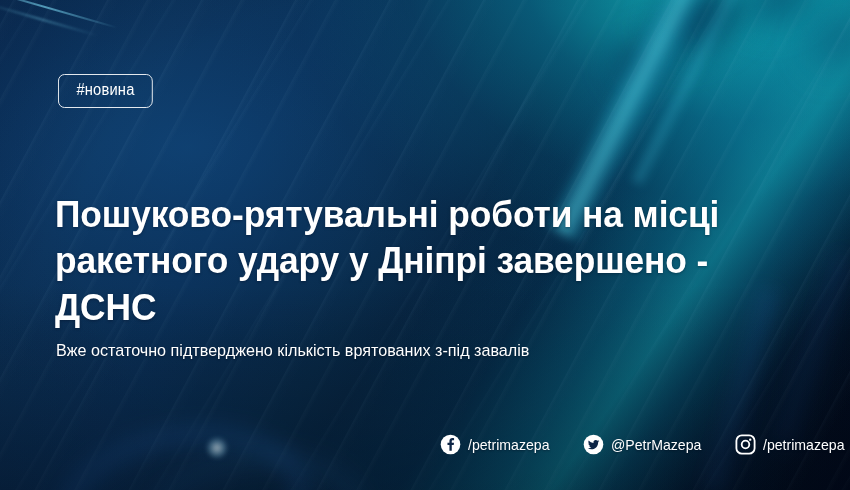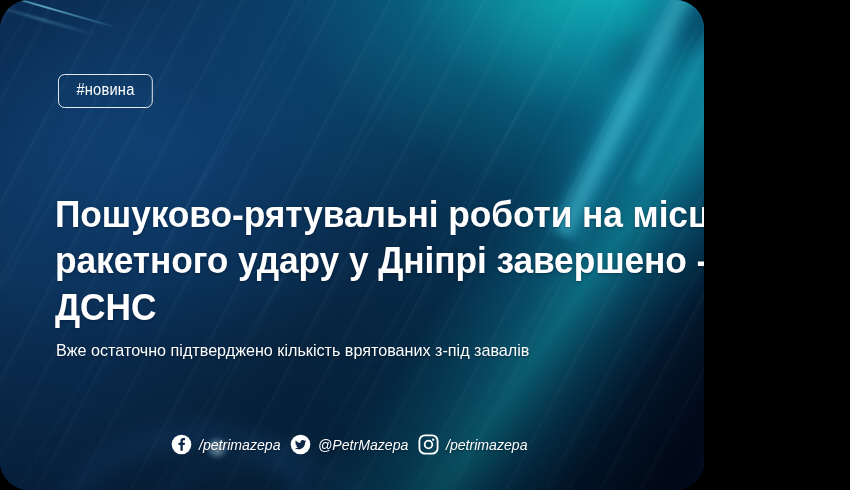--- a/index.html
+++ b/index.html
@@ -8,25 +8,24 @@
   html, body {
     width:850px; height:490px;
     overflow:hidden;
     background:#000;
     font-family:"Liberation Sans", sans-serif;
   }
 
   
   .card {
     position:relative;
-    width:704px;
+    width:850px;
     height:490px;
     overflow:hidden;
     background:#06203f;
-    border-radius:29px;
   }
 
   
   .bg-layer { position:absolute; inset:0; pointer-events:none; }
 
   
   .bg-base {
     background:
       linear-gradient(118deg,
         #0a2b52 0%,
@@ -252,24 +251,23 @@
     transform-origin:left top;
     text-shadow:0 1px 2px rgba(0,10,26,0.4);
   }
 
   
   .social-bar {
     position:absolute;
     left:0; right:0;
     top:434px;
     display:flex;
-    justify-content:center;
+    justify-content:flex-end;
     align-items:center;
-    gap:4px;
-    font-style:italic;
+    gap:28px;
   }
   .social-item {
     display:flex;
     align-items:center;
     gap:7px;
   }
   .social-icon {
     width:21px; height:21px;
     flex:0 0 21px;
     display:block;

